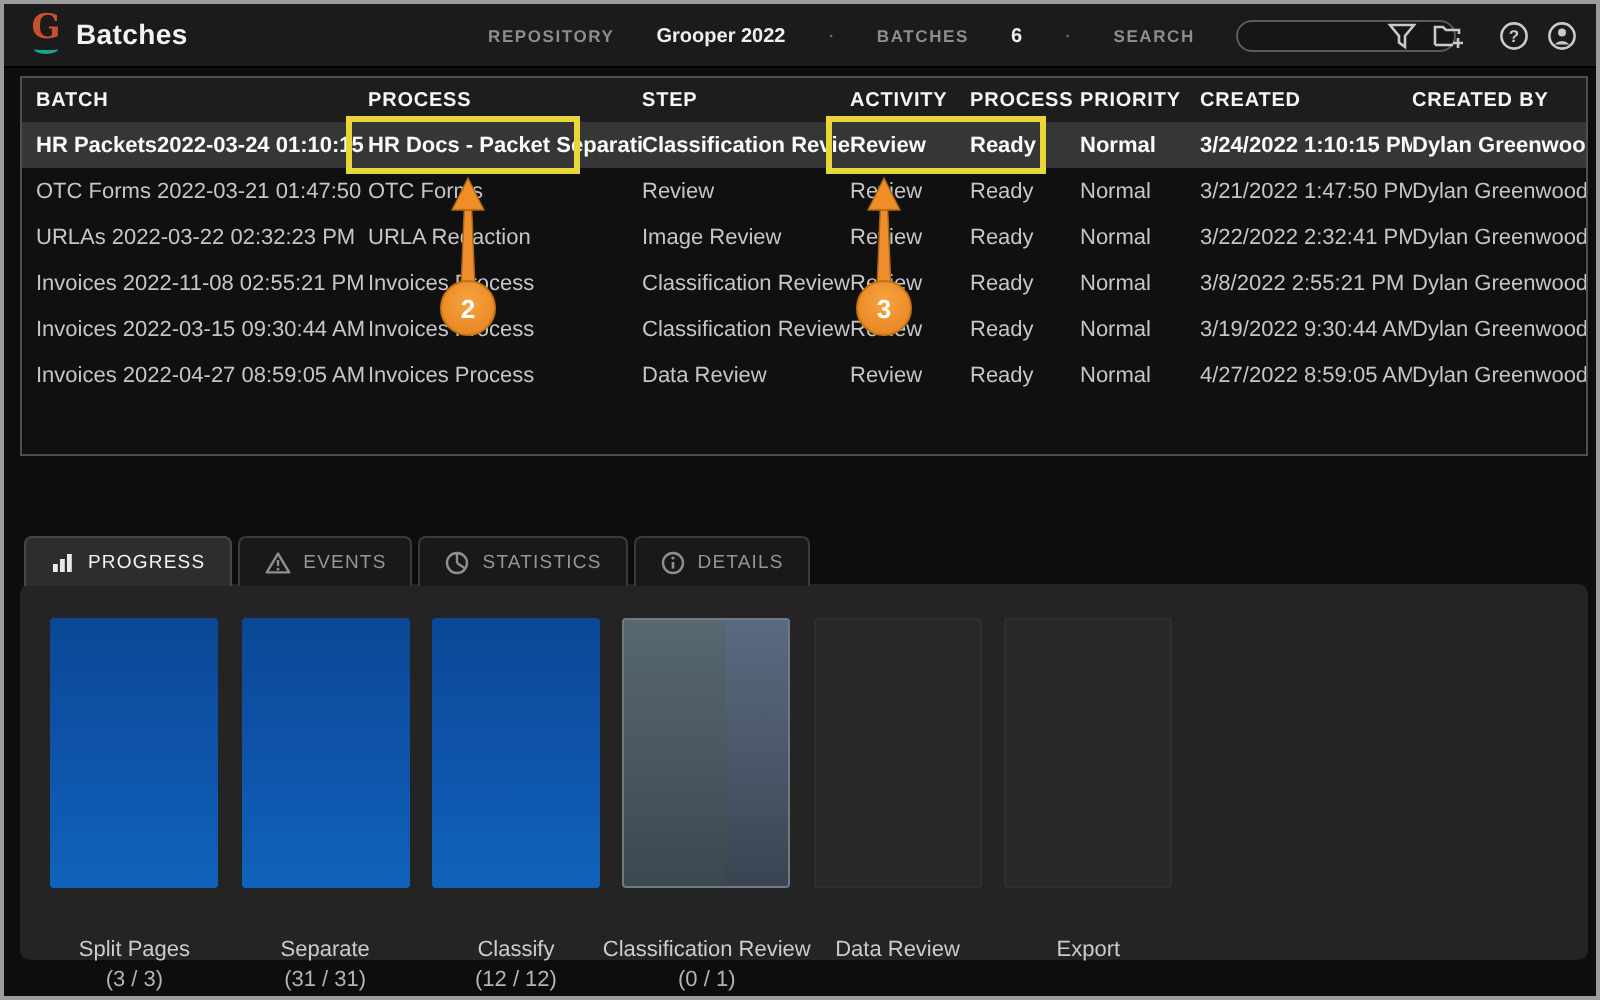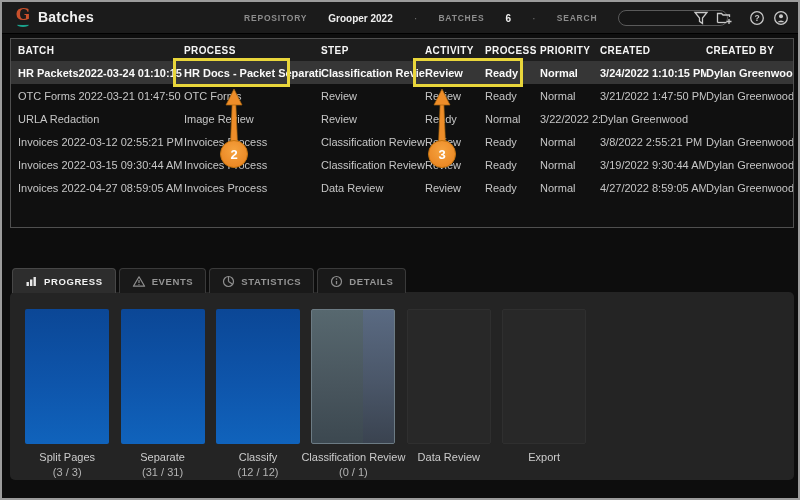--- a/index.html
+++ b/index.html
@@ -33,34 +33,34 @@
   .trow .tcell { font-size:11px; color:#c6c6c6; white-space:nowrap; overflow:hidden; }
   .trow.selected { background:#363636; }
   .trow.selected .tcell { color:#fafafa; font-weight:bold; }
   
   .hl-box { position:absolute; border:3px solid #e9d63b; background:transparent; z-index:5; }
   #hl-box-process { left:171px; top:56px; width:117px; height:29px; }
   #hl-box-activity { left:411px; top:56px; width:110px; height:29px; }
   #callout-overlay { position:absolute; left:0; top:0; z-index:6; pointer-events:none; }
   
   .tab-bar { position:absolute; left:10px; top:266px; height:25px; display:flex; gap:3px; z-index:2; }
-  .tab { display:flex; align-items:center; gap:6px; padding:0 12px; height:25px; border:1px solid #3a3a3a; border-bottom:none; border-radius:4px 4px 0 0; background:#191919; color:#969696; font-size:9.5px; font-weight:bold; letter-spacing:.6px; cursor:pointer; }
+  .tab { display:flex; align-items:center; gap:6px; padding:0 12px; height:25px; border:1px solid #3a3a3a; border-bottom:none; border-radius:4px 4px 0 0; background:#191919; color:#969696; font-size:9.5px; font-weight:normal; letter-spacing:.6px; cursor:pointer; }
   .tab.active { background:#2d2d2d; color:#f3f3f3; border-color:#474747; }
   .tab svg { display:block; }
   
   .panel { position:absolute; left:8px; top:290px; width:784px; height:188px; background:#242424; border-radius:5px; }
   .cards-row { position:absolute; left:15px; top:17px; display:flex; gap:11px; }
   .card-col { width:84.4px; display:flex; flex-direction:column; align-items:center; cursor:pointer; }
   .card-rect { width:84px; height:135px; border-radius:2px; position:relative; overflow:hidden; }
   .card-rect.complete { background:linear-gradient(180deg,#0b4796 0%, #0e55ab 55%, #1063bc 100%); }
   .card-rect.current  { background:linear-gradient(180deg,#57686f 0%, #49565e 55%, #3c4850 100%); border:1px solid #6c7b84; }
   .card-rect.current::after { content:""; position:absolute; right:0; top:0; width:38%; height:100%;
       background:linear-gradient(180deg,#5a6a82 0%, #4a5668 55%, #3a4350 100%); }
   .card-rect.pending  { background:#282828; border:1px solid #2f2f2f; }
-  .card-label { margin-top:7px; font-size:11px; color:#cccccc; white-space:nowrap; text-align:center; }
+  .card-label { margin-top:25px; font-size:11px; color:#cccccc; white-space:nowrap; text-align:center; }
   .card-count { margin-top:3px; font-size:11px; color:#b4b4b4; white-space:nowrap; text-align:right; min-height:13px; }
 </style>
 </head>
 <body>
 
 <div class="header">
   <div class="logo">
     <div class="logo-g">G</div>
     <div class="logo-arc"></div>
   </div>
@@ -132,30 +132,31 @@
         <div class="tcell col-batch">OTC Forms 2022-03-21 01:47:50 PM</div>
         <div class="tcell col-process">OTC Forms</div>
         <div class="tcell col-step">Review</div>
         <div class="tcell col-activity">Review</div>
         <div class="tcell col-status">Ready</div>
         <div class="tcell col-priority">Normal</div>
         <div class="tcell col-created">3/21/2022 1:47:50 PM</div>
         <div class="tcell col-created_by">Dylan Greenwood</div>
       </div>
       <div class="trow">
+        <div class="tcell col-batch">URLAs 2022-03-22 02:32:23 PM</div>
         <div class="tcell col-process">URLA Redaction</div>
         <div class="tcell col-step">Image Review</div>
         <div class="tcell col-activity">Review</div>
         <div class="tcell col-status">Ready</div>
         <div class="tcell col-priority">Normal</div>
         <div class="tcell col-created">3/22/2022 2:32:41 PM</div>
         <div class="tcell col-created_by">Dylan Greenwood</div>
       </div>
       <div class="trow">
-        <div class="tcell col-batch">Invoices 2022-03-12 02:55:21 PM</div>
+        <div class="tcell col-batch">Invoices 2022-11-08 02:55:21 PM</div>
         <div class="tcell col-process">Invoices Process</div>
         <div class="tcell col-step">Classification Review</div>
         <div class="tcell col-activity">Review</div>
         <div class="tcell col-status">Ready</div>
         <div class="tcell col-priority">Normal</div>
         <div class="tcell col-created">3/8/2022 2:55:21 PM</div>
         <div class="tcell col-created_by">Dylan Greenwood</div>
       </div>
       <div class="trow">
         <div class="tcell col-batch">Invoices 2022-03-15 09:30:44 AM</div>

